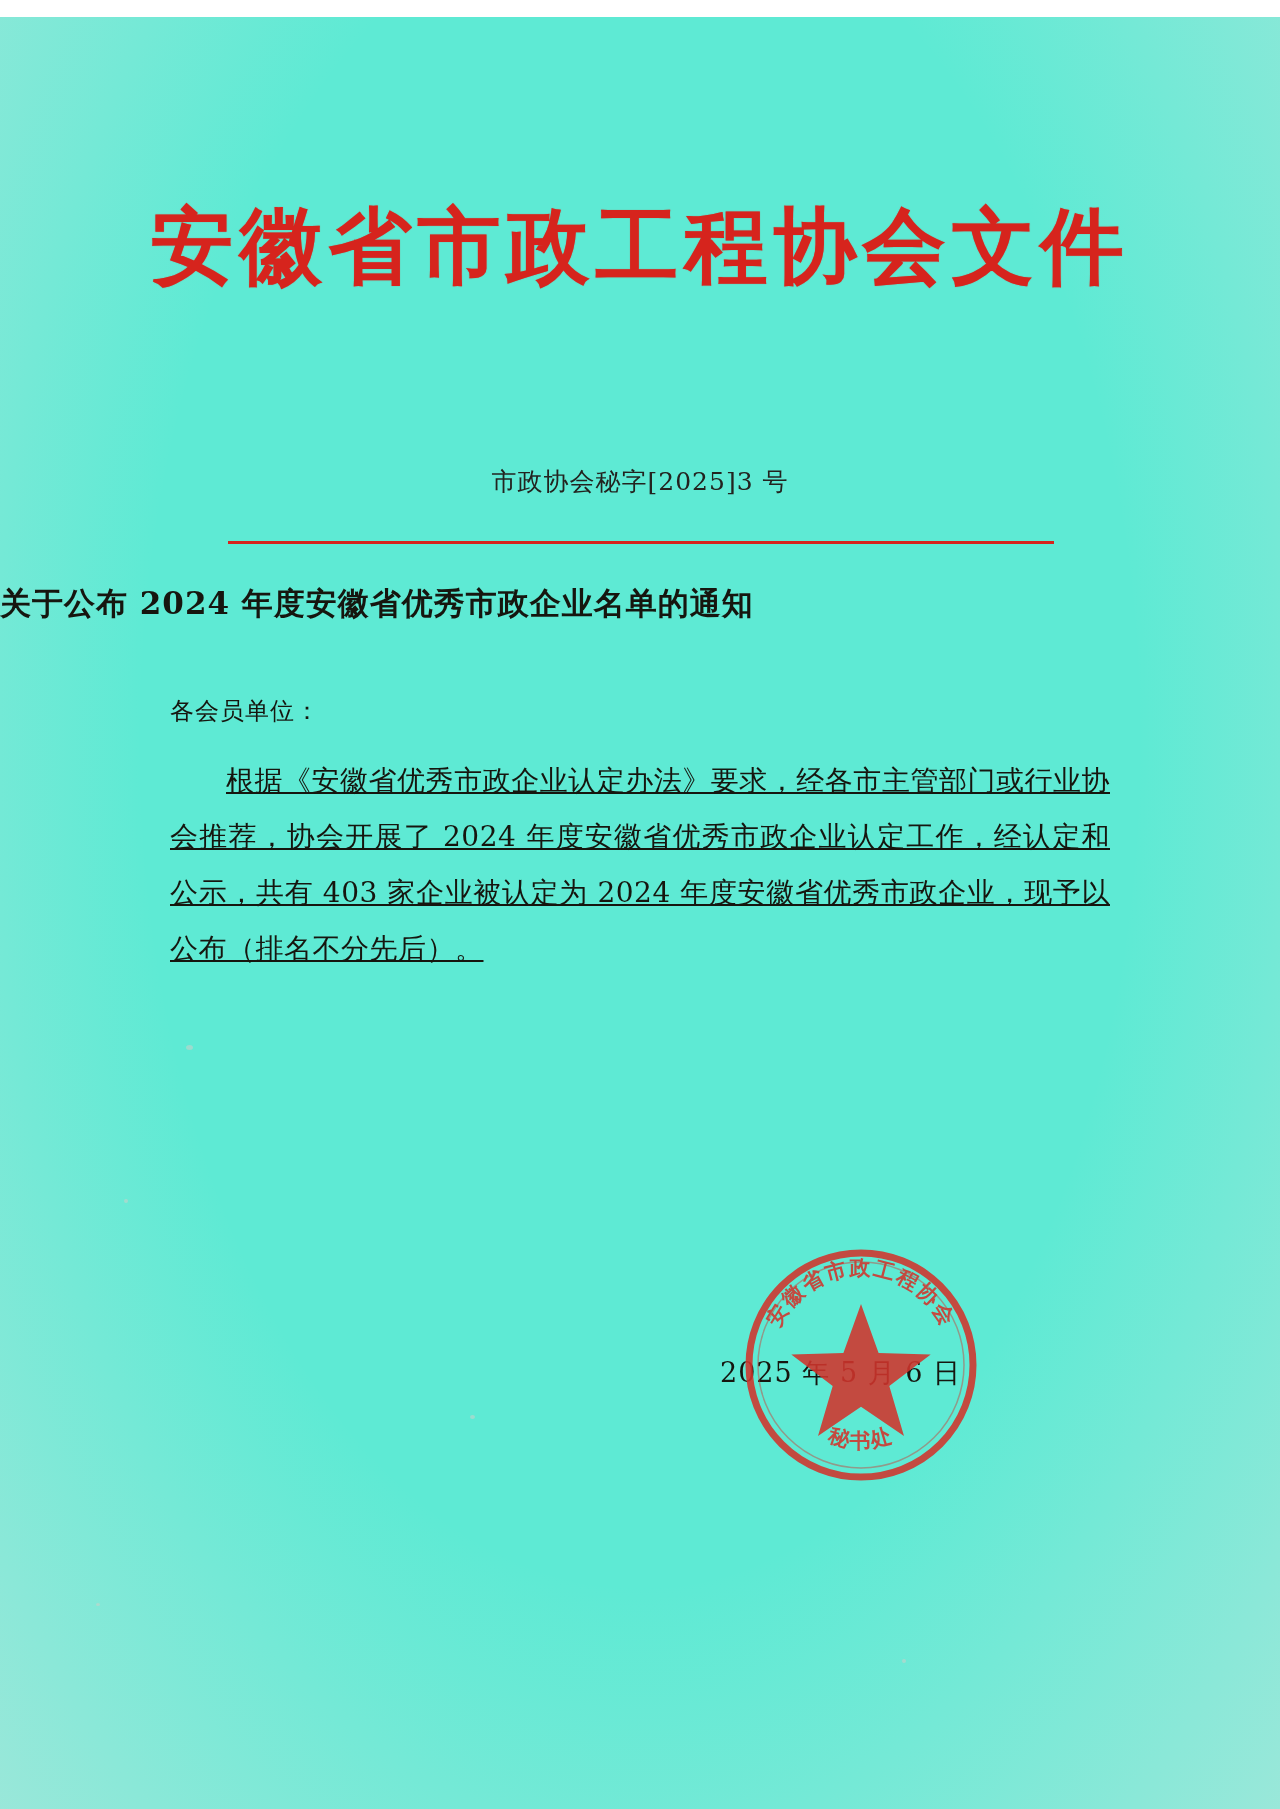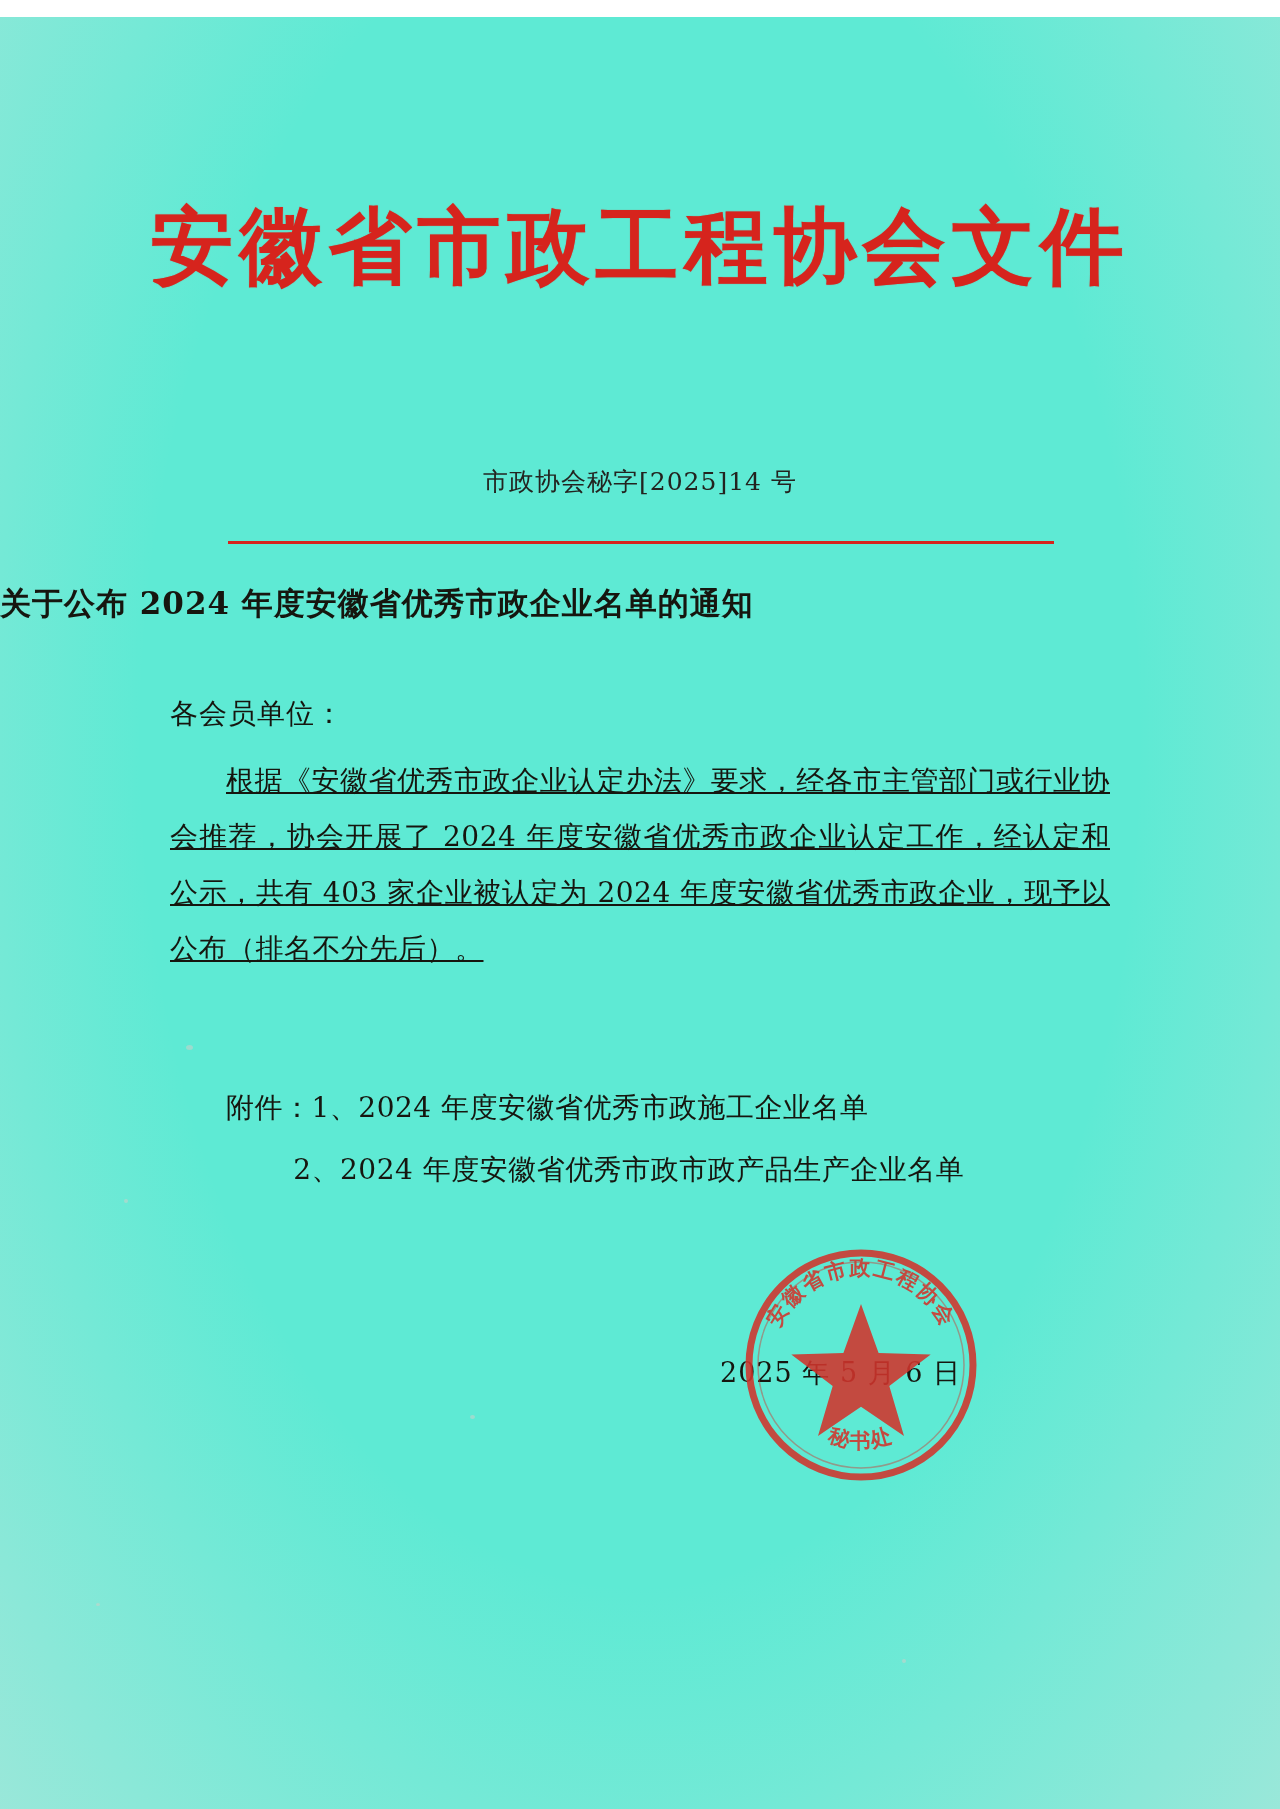--- a/index.html
+++ b/index.html
@@ -82,21 +82,21 @@
     font-size: 31px;
     font-weight: bold;
     letter-spacing: 1px;
     color: #16160f;
   }
 
   .salutation {
     position: absolute;
     top: 678px;
     left: 170px;
-    font-size: 28px;
+    font-size: 24px;
     letter-spacing: 1px;
     color: #16160f;
   }
 
   .body-text {
     position: absolute;
     top: 736px;
     left: 170px;
     width: 940px;
     font-size: 28px;
@@ -169,36 +169,32 @@
 <body>
 
 <div class="page">
 
   <div class="paper-tint"></div>
 
   <div class="doc-header">
     <div class="title">安徽省市政工程协会文件</div>
   </div>
 
-  <div class="doc-number">市政协会秘字[2025]14 号</div>
+  <div class="doc-number">市政协会秘字[2025]3 号</div>
 
   <div class="red-rule"></div>
 
   <div class="doc-title">关于公布 2024 年度安徽省优秀市政企业名单的通知</div>
 
   <div class="salutation">各会员单位：</div>
 
   <div class="body-text">
     <p>根据《安徽省优秀市政企业认定办法》要求，经各市主管部门或行业协会推荐，协会开展了 2024 年度安徽省优秀市政企业认定工作，经认定和公示，共有 403 家企业被认定为 2024 年度安徽省优秀市政企业，现予以公布（排名不分先后）。</p>
   </div>
 
-  <div class="attachments">
-    <div class="att-line"><span>附件：</span><span>1、2024 年度安徽省优秀市政施工企业名单</span></div>
-    <div class="att-line second"><span>2、2024 年度安徽省优秀市政市政产品生产企业名单</span></div>
-  </div>
 
   <div class="date-line">2025 年 5 月 6 日</div>
 
   <div class="seal">
     <svg width="246" height="246" viewBox="0 0 246 246" xmlns="http://www.w3.org/2000/svg">
       <g opacity="0.88">
         <circle cx="123" cy="123" r="112" fill="none" stroke="#d2342c" stroke-width="7"></circle>
         <circle cx="123" cy="123" r="103" fill="none" stroke="#d2342c" stroke-width="1.5" opacity="0.5"></circle>
 
         <polygon points="123,62 140.6,110.9 192.7,112.5 151.3,144.1 166,194.1 123,164.8 80,194.1 94.7,144.1 53.3,112.5 105.4,110.9" fill="#d2342c"></polygon>

